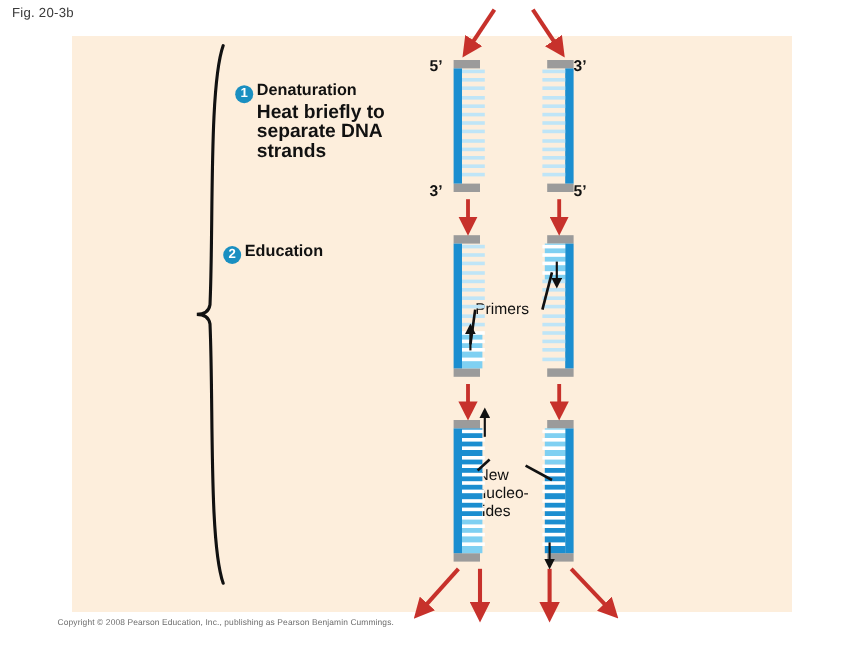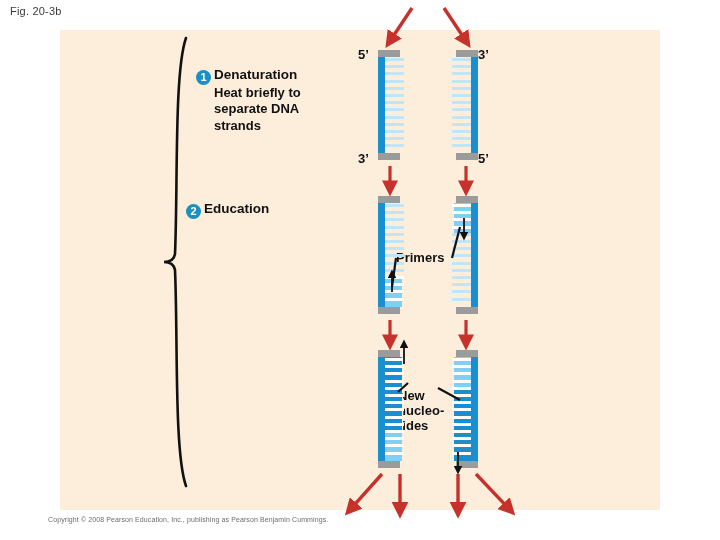--- a/index.html
+++ b/index.html
@@ -65,21 +65,21 @@
     vertical-align: -2px;
     margin-right: 3px;
   }
   .step-head {
     font-size: 13.5px;
     font-weight: bold;
   }
   .step-body {
     display: block;
     margin-left: 18px;
-    font-size: 13px;
+    font-size: 16px;
     font-weight: bold;
     white-space: pre-line;
   }
 
   #step-1 { left: 196px; top: 50px; width: 165px; }
   #step-2 { left: 186px; top: 184px; width: 180px; }
   #step-3 { left: 186px; top: 333px; width: 195px; }
 
   
   .cycle-label {
@@ -110,21 +110,21 @@
     font-size: 13px;
     font-weight: bold;
     color: #111111;
     white-space: nowrap;
   }
 
   
   .callout {
     position: absolute;
     font-size: 13px;
-    font-weight: bold;
+    font-weight: normal;
     color: #111111;
     line-height: 15px;
     white-space: pre-line;
   }
   #primers-label { left: 396px; top: 250px; }
   #newnuc-label  { left: 398px; top: 388px; }
 
   
   .dna {
     position: absolute;

